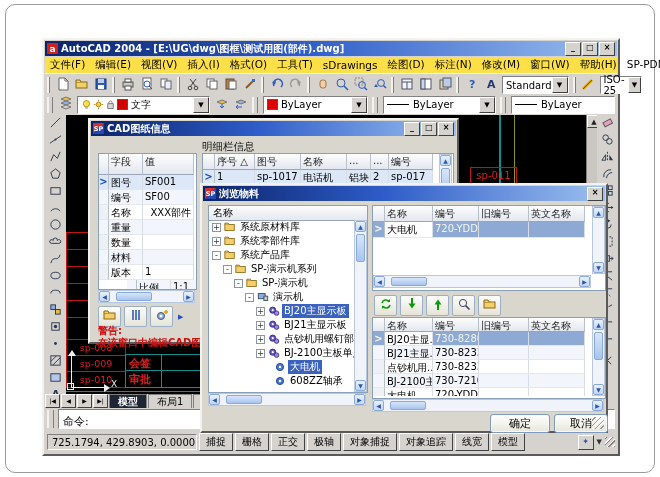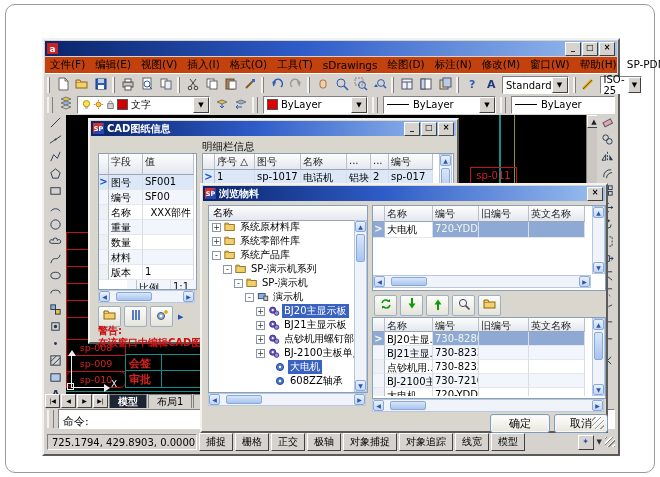--- a/index.html
+++ b/index.html
@@ -12,21 +12,21 @@
   #app{position:absolute;left:42px;top:38px;width:578px;height:418px;background:#d6d3ce;
        border:2px solid;border-color:#f4f2ee #5a5a5a #5a5a5a #f4f2ee;box-sizing:border-box;}
   .titlebar{position:absolute;left:1px;right:1px;top:1px;height:15px;
             background:linear-gradient(90deg,#0a246a,#2e5cc8 45%,#9cc0ef);
             color:#fff;font-size:10px;font-weight:bold;display:flex;align-items:center;padding:0 2px;white-space:nowrap;overflow:hidden;}
   .appicon{width:11px;height:11px;background:#c22;color:#fff;font-size:9px;font-weight:bold;
            display:flex;align-items:center;justify-content:center;margin-right:3px;flex:0 0 auto;}
   .winbtns{margin-left:auto;display:flex;gap:1px;flex:0 0 auto;}
   .wbtn{width:14px;height:12px;background:#d6d3ce;border:1px solid;border-color:#fff #404040 #404040 #fff;
         font-size:8px;line-height:10px;text-align:center;color:#000;font-weight:bold;}
-  .menubar{position:absolute;left:1px;right:1px;top:17px;height:16px;background:#c2410c;display:flex;align-items:center;font-size:10.5px;}
+  .menubar{position:absolute;left:1px;right:1px;top:17px;height:16px;background:#fde047;display:flex;align-items:center;font-size:10.5px;}
   .menu-item{padding:1px 5px;white-space:nowrap;}
   .tb{position:absolute;background:#d6d3ce;display:flex;align-items:center;}
   #tb1{left:1px;right:1px;top:33px;height:22px;border-top:1px solid #fff;}
   #tb2{left:1px;right:1px;top:55px;height:19px;}
   .grip{width:3px;height:16px;border-left:2px solid #f4f2ee;border-right:1px solid #808080;margin:0 3px 0 2px;}
   .tbtn{width:19px;height:18px;display:flex;align-items:center;justify-content:center;flex:0 0 auto;}
   .tbtn svg{width:14px;height:14px;}
   .combo{height:16px;background:#fff;border:1px solid;border-color:#808080 #fff #fff #808080;
          display:flex;align-items:center;font-size:10px;padding-left:3px;margin:0 2px;position:relative;}
   .combo .drop{margin-left:auto;width:14px;height:14px;background:#d6d3ce;border:1px solid;border-color:#fff #404040 #404040 #fff;
@@ -125,20 +125,21 @@
 </style>
 </head>
 <body>
 <div id="stage">
 <div id="frame"></div>
 
 <div id="app">
 
   <div class="titlebar">
     <span class="appicon">a</span>
+    <span>AutoCAD 2004 - [E:\UG\dwg\图框\测试用图(部件).dwg]</span>
     <span class="winbtns" id="appwinbtns">
           <span class="wbtn">_</span>
           <span class="wbtn">□</span>
           <span class="wbtn">×</span>
         </span>
   </div>
 
   <div class="menubar" id="menubar">
         <span class="menu-item">文件(F)</span>
         <span class="menu-item">编辑(E)</span>
@@ -477,21 +478,21 @@
           <div class="redline" style="left: 0px; top: 168px; width: 59px; height: 1px;"></div>
           <div class="redline" style="left: 0px; top: 185px; width: 59px; height: 1px;"></div>
           <div class="redline" style="left: 0px; top: 202px; width: 59px; height: 1px;"></div>
         </div>
     <div class="redbox" style="left:0;top:224px;width:58px;height:15px;font-size:9.5px;">
           <span>sp-008</span>
         </div>
     <div class="redbox" style="left:0;top:240px;width:58px;height:15px;font-size:9.5px;">
           <span>sp-009</span>
         </div>
-    <div class="redbox" style="left:0;top:256px;width:58px;height:15px;font-size:9.5px;border-radius:6px;">
+    <div class="redbox" style="left:0;top:256px;width:58px;height:15px;font-size:9.5px;">
           <span>sp-010</span>
         </div>
 
     <div class="abs" style="left:59px;top:239px;width:76px;height:32px;border:1px solid #0e9090;">
       <div class="abs" style="left:35px;top:0;width:1px;height:100%;background:#0e9090;"></div>
       <div class="abs" style="left:0;top:15px;width:100%;height:1px;background:#0e9090;"></div>
       <div class="abs" style="left:3px;top:1px;color:#d42222;font-weight:bold;font-size:11px;">会签</div>
       <div class="abs" style="left:3px;top:17px;color:#d42222;font-weight:bold;font-size:11px;">审批</div>
     </div>
     <div class="tealline" style="left:0;top:276px;width:140px;height:1px;"></div>

